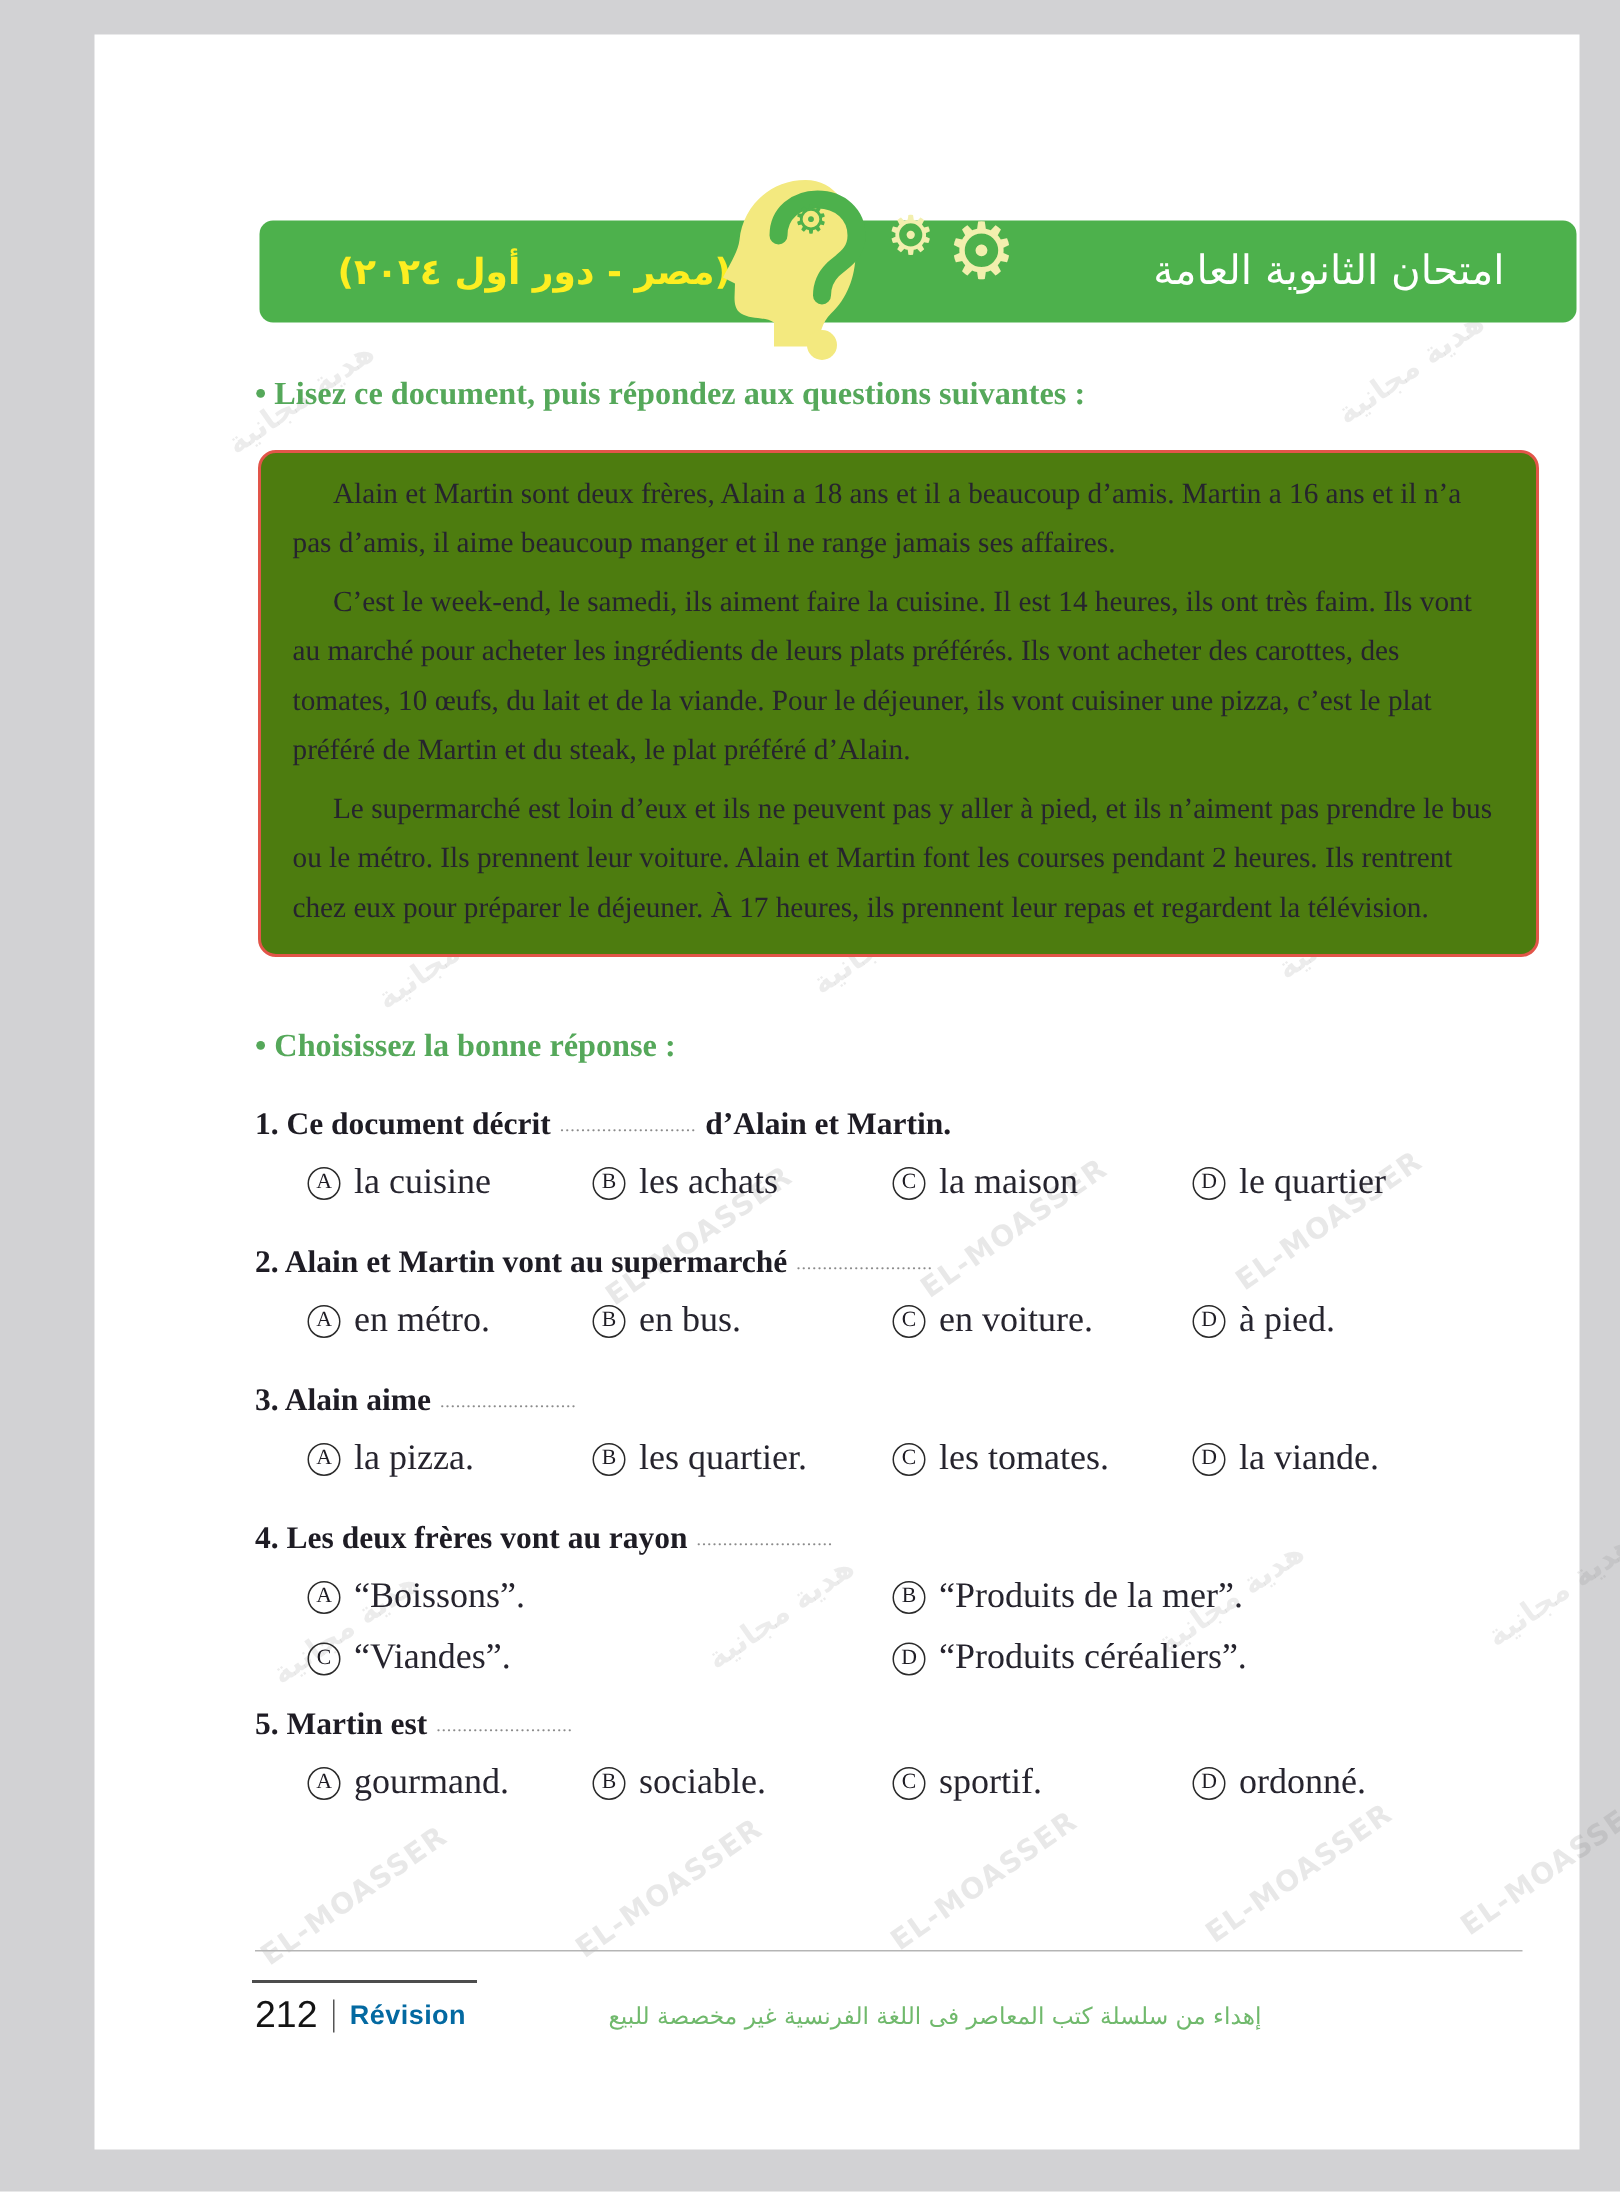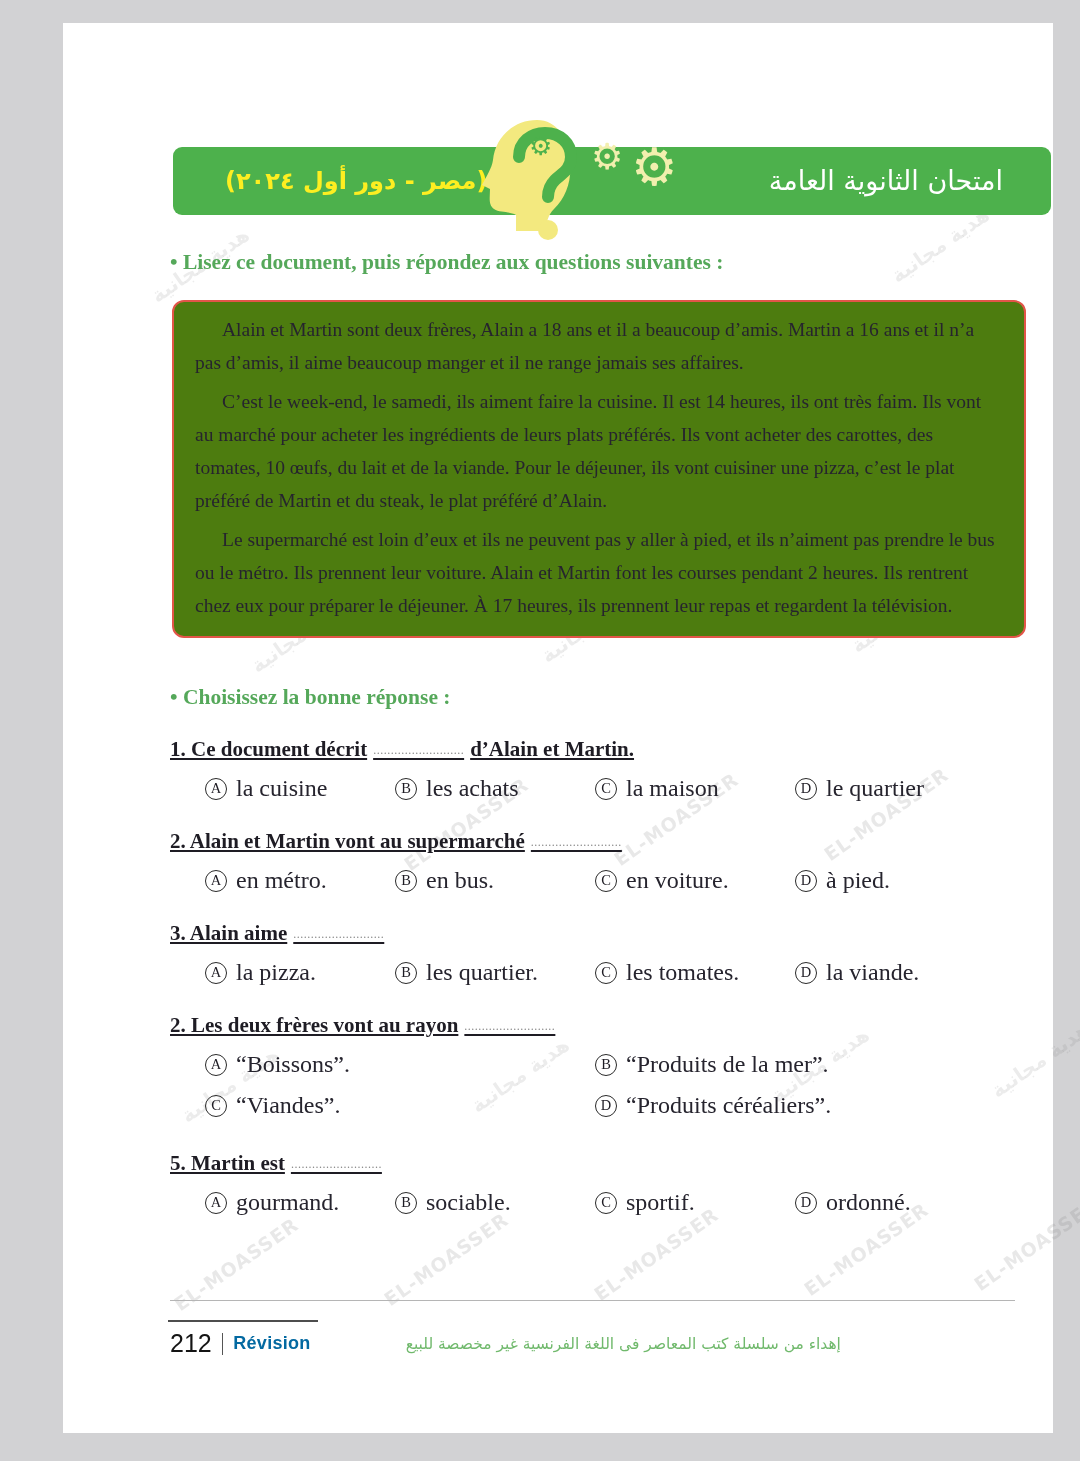--- a/index.html
+++ b/index.html
@@ -72,21 +72,21 @@
     margin:0 0 6px 0;
     text-indent:27px;
     font-size:19.5px;
     line-height:33px;
     color:#26242e;
   }
   .doc-p:last-child{margin-bottom:0;}
   
   .questions{position:relative;z-index:1;margin-left:107px;width:800px;}
   .question{margin-top:27px;}
-  .q-label{margin:0;font-size:21px;color:#1e1c24;text-decoration:underline;}
+  .q-label{margin:0;font-size:21px;color:#1e1c24;}
   .q-bold{font-weight:bold;}
   .dots{
     color:#8a8a8a;font-size:12px;letter-spacing:0.5px;
     margin:0 6px;
     position:relative;top:-2px;
   }
   .opts{margin:13px 0 0 35px;}
   .row4{display:grid;grid-template-columns:190px 200px 200px auto;}
   .grid2{display:grid;grid-template-columns:390px auto;row-gap:14px;}
   .opt{display:flex;align-items:center;}
@@ -240,21 +240,21 @@
           </div>
         <div class="opt">
             <span class="circ">D</span>
             <span class="opt-text">la viande.</span>
           </div>
       </div>
     </section>
 
     <section class="question">
       <p class="q-label">
-        <span class="q-bold">2. Les deux frères vont au rayon</span><span class="dots">..........................</span><span class="q-bold"></span>
+        <span class="q-bold">4. Les deux frères vont au rayon</span><span class="dots">..........................</span><span class="q-bold"></span>
       </p>
       <div class="opts grid2">
         <div class="opt">
             <span class="circ">A</span>
             <span class="opt-text">“Boissons”.</span>
           </div>
         <div class="opt">
             <span class="circ">B</span>
             <span class="opt-text">“Produits de la mer”.</span>
           </div>
@@ -262,21 +262,21 @@
             <span class="circ">C</span>
             <span class="opt-text">“Viandes”.</span>
           </div>
         <div class="opt">
             <span class="circ">D</span>
             <span class="opt-text">“Produits céréaliers”.</span>
           </div>
       </div>
     </section>
 
-    <section class="question" style="margin-top:32px;">
+    <section class="question" style="margin-top:18px;">
       <p class="q-label">
         <span class="q-bold">5. Martin est</span><span class="dots">..........................</span><span class="q-bold"></span>
       </p>
       <div class="opts row4">
         <div class="opt">
             <span class="circ">A</span>
             <span class="opt-text">gourmand.</span>
           </div>
         <div class="opt">
             <span class="circ">B</span>

